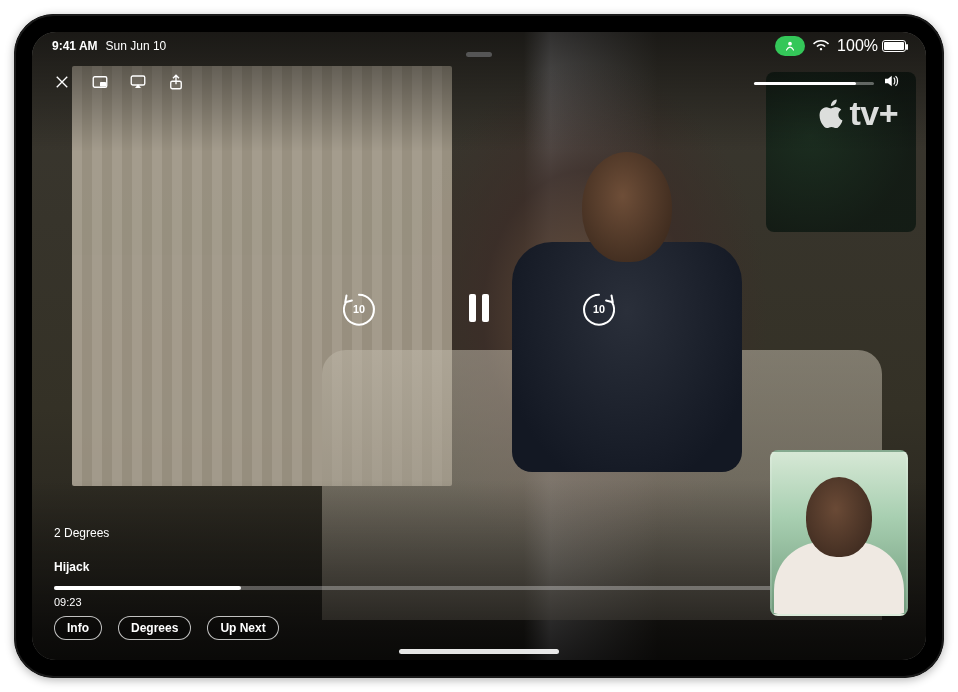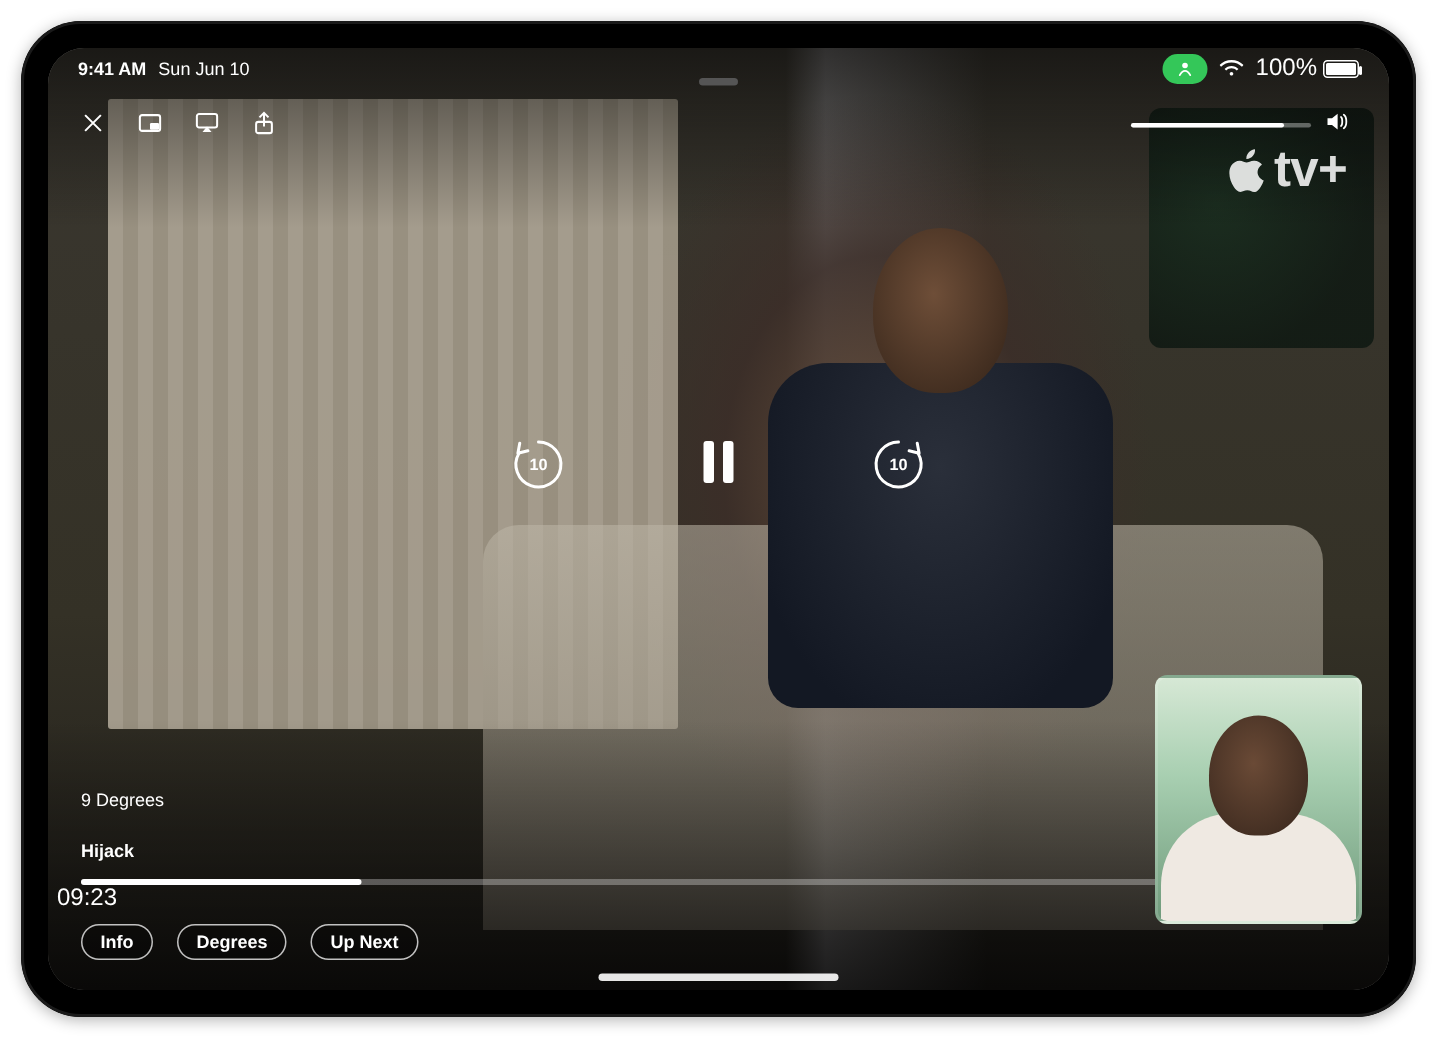--- a/index.html
+++ b/index.html
@@ -160,21 +160,21 @@
   }
   .meta .ep { font-size: 12px; font-weight: 500; }
   .meta .title { font-size: 12px; font-weight: 700; margin-top: 20px; }
 
   .scrubber {
     position: absolute; left: 22px; right: 22px; bottom: 70px; z-index:30;
     height: 4px; background: rgba(255,255,255,0.3); border-radius: 2px; cursor:pointer;
   }
   .scrub-fill { position:absolute; left:0; top:0; bottom:0; width: 22%; background:#fff; border-radius:2px; }
 
-  .elapsed { position:absolute; left: 6px; bottom: 52px; color:#fff; font-size:16px; z-index:30; }
+  .elapsed { position:absolute; left: 22px; bottom: 52px; color:#fff; font-size:11px; z-index:30; }
 
   .bottom-buttons { position:absolute; left:22px; bottom: 20px; display:flex; gap:16px; z-index:30; }
   .pill-btn {
     border:1px solid rgba(255,255,255,0.75);
     color:#fff; background:rgba(0,0,0,0.25);
     padding:4px 12px; border-radius: 12px; font-size:12px; font-weight:600;
     cursor:pointer;
   }
 
   
@@ -312,21 +312,21 @@
       <div class="skip-btn">
         <svg viewBox="0 0 48 48">
           <path d="M24 8a18 18 0 1 0 15.7 9.1" fill="none" stroke="#fff" stroke-width="2.4" stroke-linecap="round"></path>
           <path d="M39 9l1.5 8-8-2" fill="none" stroke="#fff" stroke-width="2.4" stroke-linecap="round" stroke-linejoin="round"></path>
           <text x="24" y="30" text-anchor="middle" fill="#fff" font-size="13" font-family="Arial" font-weight="600">10</text>
         </svg>
       </div>
     </div>
 
     <div class="meta">
-      <div class="ep">9 Degrees</div>
+      <div class="ep">2 Degrees</div>
       <div class="title">Hijack</div>
     </div>
 
     <div class="scrubber">
       <div class="scrub-fill" style="width: 22%;"></div>
     </div>
     <div class="elapsed">09:23</div>
 
     <div class="bottom-buttons">
       <div class="pill-btn">Info</div>

